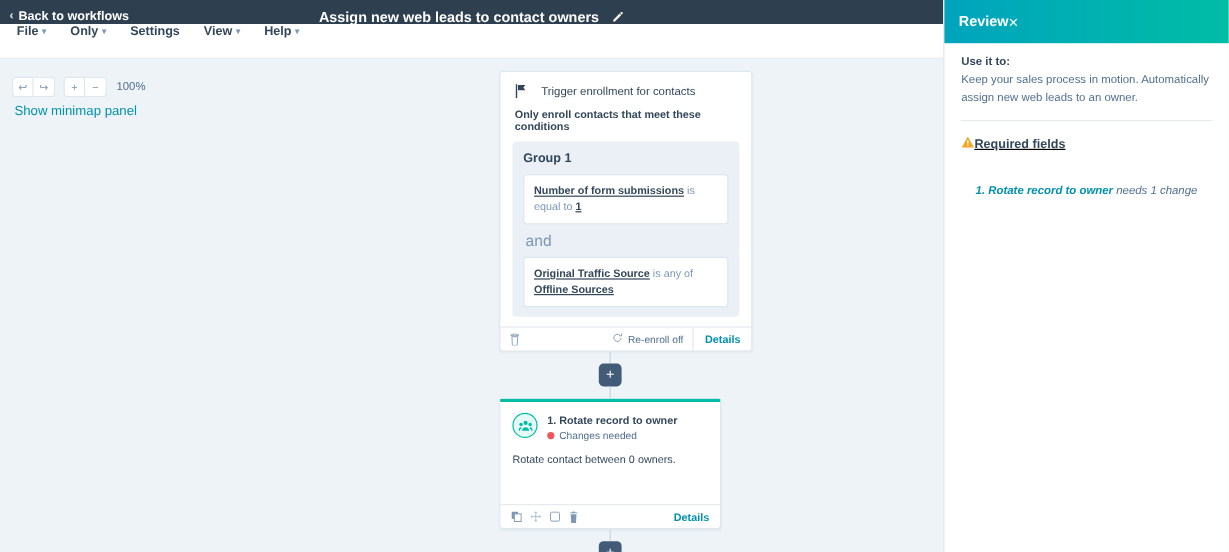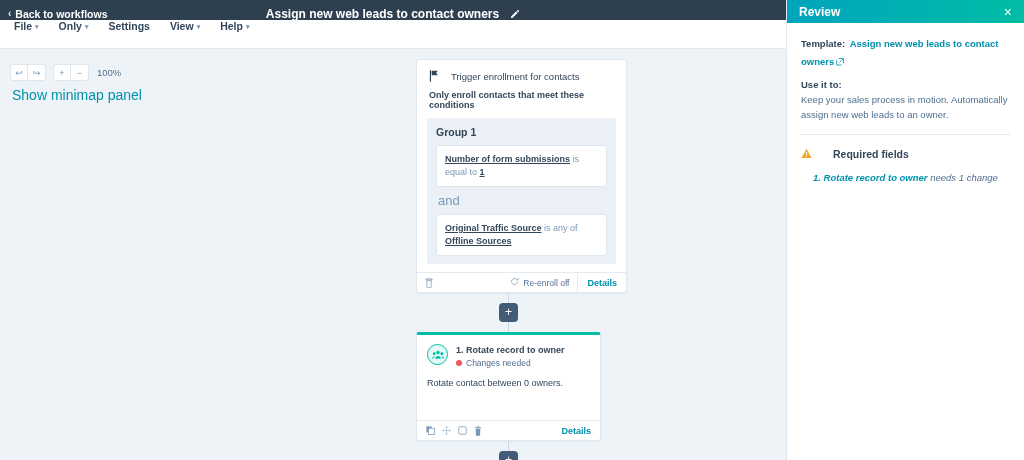--- a/index.html
+++ b/index.html
@@ -57,21 +57,21 @@
     font-size: 9px; color: #7c98b6; cursor: pointer;
   }
   .zgrp1 .zbtn:first-child { border-radius: 3px 0 0 3px; }
   .zgrp1 .zbtn:last-child { border-radius: 0 3px 3px 0; border-left: none; }
   .zgrp2 { margin-left: 7px; display: flex; }
   .zgrp2 .zbtn:first-child { border-radius: 3px 0 0 3px; }
   .zgrp2 .zbtn:last-child { border-radius: 0 3px 3px 0; border-left: none; }
   .zoom-pct { font-size: 9.5px; color: #516f90; margin-left: 8px; }
   .minimap-link {
     position: absolute; top: 30px; left: 12px;
-    font-size: 14px; color: #0091ae; cursor: pointer; font-weight: 400;
+    font-size: 11px; color: #0091ae; cursor: pointer; font-weight: 400;
   }
 
   
   .flow { position: absolute; left: 416px; top: 2px; width: 185px; }
 
   .connector { width: 1px; background: #cbd6e2; margin: 0 auto; }
 
   
   .card {
     background: #ffffff; border: 1px solid #dfe7ee; border-radius: 3px;
@@ -137,40 +137,40 @@
   .action-pad { height: 32px; }
   .action-footer { display: flex; align-items: center; height: 20px; border-top: 1px solid #e5eaef; }
   .af-left { display: flex; align-items: center; gap: 7px; padding-left: 9px; }
 
   
   .panel {
     position: absolute; top: 0; right: 0; width: 238px; height: 460px;
     background: #ffffff; border-left: 1px solid #dfe7ee;
   }
   .panel-head {
-    height: 23px; background: linear-gradient(90deg,#00a4bd 0%, #00bda5 100%);
-    display: flex; align-items: center; justify-content: space-between;
+    height: 36px; background: linear-gradient(90deg,#00a4bd 0%, #00bda5 100%);
+    display: flex; align-items: center; justify-content: flex-start;
     padding: 0 12px;
   }
   .panel-title { color: #fff; font-size: 12px; font-weight: 700; }
   .panel-close { color: #fff; font-size: 14px; line-height: 1; cursor: pointer; }
   .panel-body { padding: 10px 14px; }
   .p-row { margin-bottom: 9px; }
   .p-label { font-size: 9.5px; font-weight: 700; color: #33475b; line-height: 1.5; }
   .p-link { color: #0091ae; font-weight: 700; cursor: pointer; }
   .ext-icon { display: inline-block; vertical-align: -1px; margin-left: 2px; }
   .p-text { font-size: 9.5px; color: #516f90; line-height: 1.55; }
   .p-heading { font-size: 9.5px; font-weight: 700; color: #33475b; margin-bottom: 3px; }
   .p-list { list-style: none; padding-left: 10px; }
   .p-list li { font-size: 9.5px; color: #516f90; line-height: 1.55; position: relative; padding-left: 9px; }
   .p-list li:before {
     content: "\2022"; position: absolute; left: 0; top: -1px; color: #516f90; font-size: 11px;
   }
   .p-divider { height: 1px; background: #e5eaef; margin: 11px 0 10px 0; }
-  .req-head { display: flex; align-items: center; gap: 21px; margin-bottom: 8px; }
+  .req-head { display: flex; align-items: center; gap: 0; margin-bottom: 24px; text-decoration: underline; }
   .req-title { font-size: 10.5px; font-weight: 700; color: #33475b; }
   .req-item { font-size: 9.5px; color: #516f90; padding-left: 12px; line-height: 1.5; font-style: italic; }
   .req-item b { color: #0091ae; font-weight: 700; }
 </style>
 </head>
 <body>
 
 <div class="app">
 
   <div class="topbar">
@@ -341,28 +341,20 @@
     </div>
   </div>
 
   <div class="panel">
     <div class="panel-head">
       <span class="panel-title">Review</span>
       <span class="panel-close">×</span>
     </div>
     <div class="panel-body">
 
-      <div class="p-row">
-        <span class="p-label">Template:</span>
-        <span class="p-label p-link">Assign new web leads to contact owners</span><span class="ext-icon"><svg width="8" height="8" viewBox="0 0 10 10">
-              <path d="M3.5 0.7h5.8v5.8" fill="none" stroke="#0091ae" stroke-width="1"></path>
-              <path d="M9.3 0.7L4.2 5.8" stroke="#0091ae" stroke-width="1"></path>
-              <path d="M7 8.8H0.8V2.6" fill="none" stroke="#0091ae" stroke-width="1"></path>
-            </svg></span>
-      </div>
 
       <div class="p-row">
         <div class="p-heading">Use it to:</div>
         <div class="p-text">Keep your sales process in motion. Automatically assign new web leads to an owner.</div>
       </div>
 
 
       <div class="p-divider"></div>
 
       <div class="req-head">

